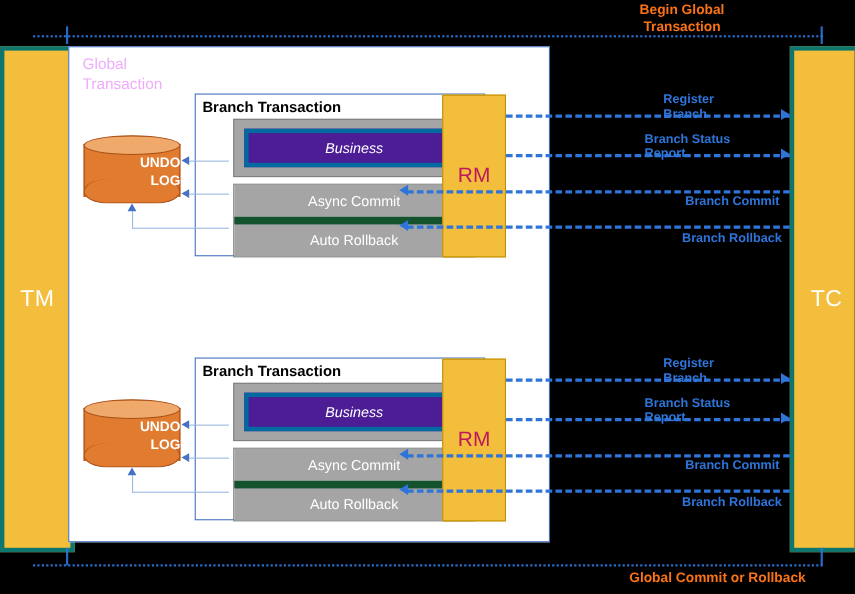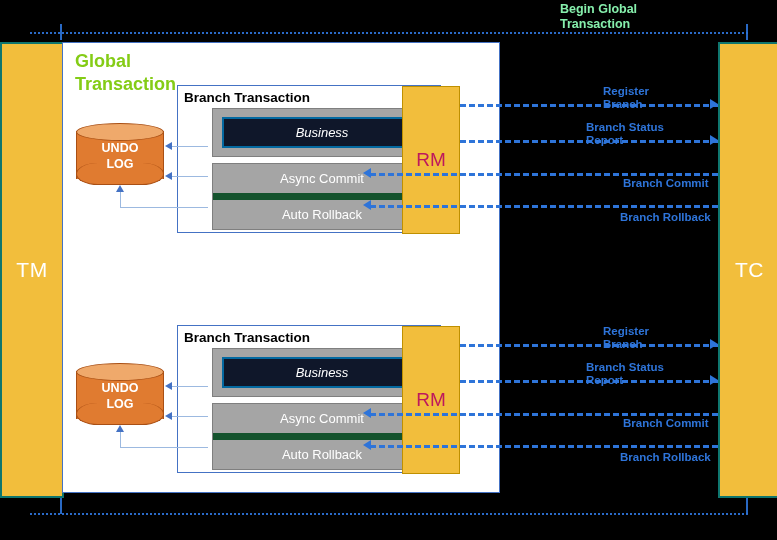--- a/index.html
+++ b/index.html
@@ -1,40 +1,40 @@
 <!DOCTYPE html>
 <html><head>
 <meta charset="utf-8">
 <style>
   html,body{margin:0;padding:0;background:#000;}
   body{width:777px;height:540px;position:relative;overflow:hidden;
        font-family:"Liberation Sans",sans-serif;}
   .stage{position:absolute;inset:0;}
 
   
-  .col{position:absolute;background:#F2BE3C;border:2px solid #0f766e;
+  .col{position:absolute;background:#F2BE3C;border:4px solid #0f766e;
        display:flex;align-items:center;justify-content:center;}
   .col span{color:#ffffff;font-size:21px;font-weight:400;letter-spacing:.5px;}
   #tm-col{left:0px;top:42px;width:60px;height:452px;}
   #tc-col{left:718px;top:42px;width:59px;height:452px;}
 
   
   #global-panel{position:absolute;left:62px;top:42px;width:438px;height:451px;
       background:#ffffff;border:1px solid #4472C4;box-sizing:border-box;}
   #global-label{position:absolute;left:75px;top:50px;width:120px;
-      font-size:18px;font-weight:bold;color:#84cc16;line-height:1.25;}
+      font-size:14px;font-weight:normal;color:#f0abfc;line-height:1.25;}
 
   
   .branch{position:absolute;width:264px;background:#fff;
       border:1px solid #4472C4;box-sizing:border-box;}
   .branch-title{font-size:13.5px;font-weight:bold;color:#000;
       padding:4px 0 3px 6px;}
   .outer-grey{margin:0 8px 0 34px;background:#A5A5A5;border:1px solid #7F7F7F;
       padding:8px 9px;box-sizing:border-box;}
-  .biz{background:#0f172a;border:2px solid #0369a1;color:#ffffff;
+  .biz{background:#4c1d95;border:4px solid #0369a1;color:#ffffff;
       font-style:italic;font-size:13px;text-align:center;padding:6px 0;}
   .stack{margin:6px 8px 8px 34px;border:1px solid #7F7F7F;box-sizing:border-box;}
   .stack-row{background:#A5A5A5;color:#ffffff;font-size:13px;
       text-align:center;padding:7px 0;}
   .stack-row + .stack-row{border-top:7px solid #14532d;}
 
   
   .rm{position:absolute;width:56px;background:#F2BE3C;border:1px solid #BF9000;
       display:flex;align-items:center;justify-content:center;}
   .rm span{color:#be185d;font-size:19px;}
@@ -44,21 +44,21 @@
   .undo .body{position:absolute;left:0;top:8px;width:88px;height:48px;
       background:#E07B30;border-left:1px solid #A94F14;border-right:1px solid #A94F14;
       box-sizing:border-box;}
   .undo .bot{position:absolute;left:0;top:40px;width:88px;height:22px;
       background:#E07B30;border:1px solid #A94F14;border-radius:50%/100%;
       border-top:none;box-sizing:border-box;}
   .undo .top{position:absolute;left:0;top:0px;width:88px;height:18px;
       background:#EFA96B;border:1px solid #A94F14;border-radius:50%;
       box-sizing:border-box;}
   .undo .txt{position:absolute;inset:0;display:flex;flex-direction:column;
-      align-items:center;justify-content:center;color:#ffffff;font-size:12.5px;
+      align-items:flex-end;justify-content:center;color:#ffffff;font-size:12.5px;
       font-weight:bold;line-height:1.25;padding-top:6px;box-sizing:border-box;}
 
   
   .lb-line{position:absolute;background:#9CB9E0;height:1.4px;}
   .lb-vert{position:absolute;background:#9CB9E0;width:1.4px;}
   .lb-arrow-l{position:absolute;width:0;height:0;
       border-top:4.5px solid transparent;border-bottom:4.5px solid transparent;
       border-right:7px solid #4472C4;}
   .lb-arrow-u{position:absolute;width:0;height:0;
       border-left:4.5px solid transparent;border-right:4.5px solid transparent;
@@ -70,22 +70,22 @@
       border-top:5px solid transparent;border-bottom:5px solid transparent;
       border-left:8px solid #2E74D9;}
   .dash-arrow-l{position:absolute;width:0;height:0;
       border-top:5px solid transparent;border-bottom:5px solid transparent;
       border-right:8px solid #2E74D9;}
   .msg-label{position:absolute;color:#2E74D9;font-size:11.5px;font-weight:bold;
       line-height:1.15;white-space:nowrap;}
 
   
   .rail{position:absolute;height:0;border-top:2px dotted #2E74D9;opacity:.92;}
-  .rail-cap{position:absolute;color:#86efac;font-size:12.5px;font-weight:bold;
-      line-height:1.2;white-space:nowrap;}
+  .rail-cap{position:absolute;color:#f97316;font-size:12.5px;font-weight:bold;
+      text-align:center;line-height:1.2;white-space:nowrap;}
   .rail-tick{position:absolute;width:1.5px;background:#2E74D9;opacity:.9;}
 </style>
 </head>
 <body>
 
 <div class="stage">
 
   <div class="col" id="tm-col">
     <span>TM</span>
   </div>
@@ -222,14 +222,15 @@
 
   <div class="dash" style="left:370px;top:445px;width:348px;"></div>
   <div class="dash-arrow-l" style="left:363px;top:440px;"></div>
   <div class="msg-label" style="left:620px;top:451px;">
     <div>Branch Rollback</div>
   </div>
 
   <div class="rail" style="left:30px;top:513px;width:718px;"></div>
   <div class="rail-tick" style="left:60px;top:498px;height:16px;"></div>
   <div class="rail-tick" style="left:746px;top:498px;height:16px;"></div>
+  <div class="rail-cap" style="left:572px;top:518px;">Global Commit or Rollback</div>
 
 </div>
 
 </body></html>

